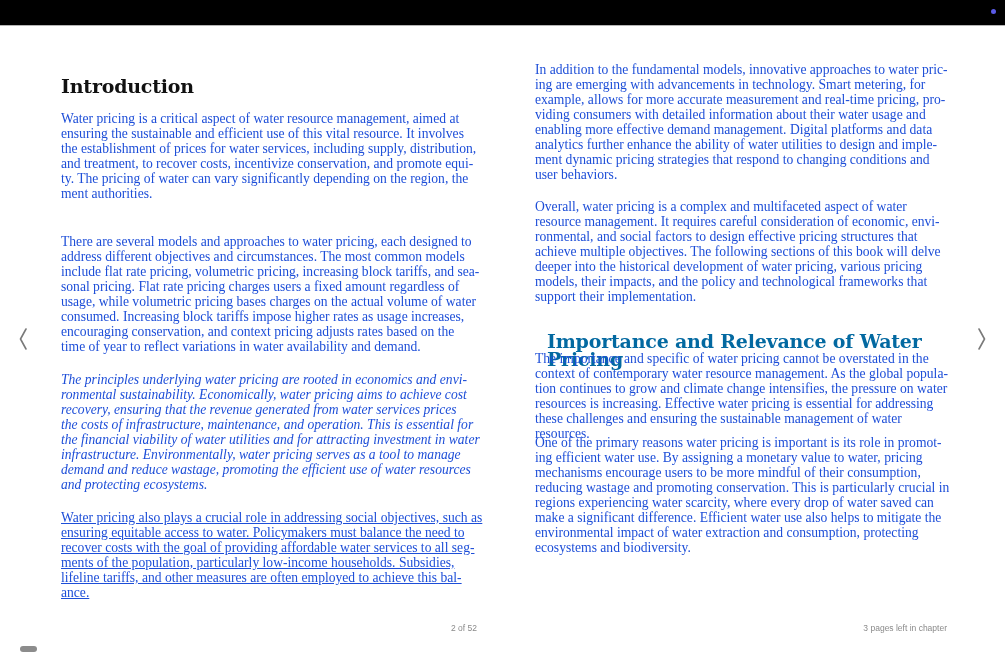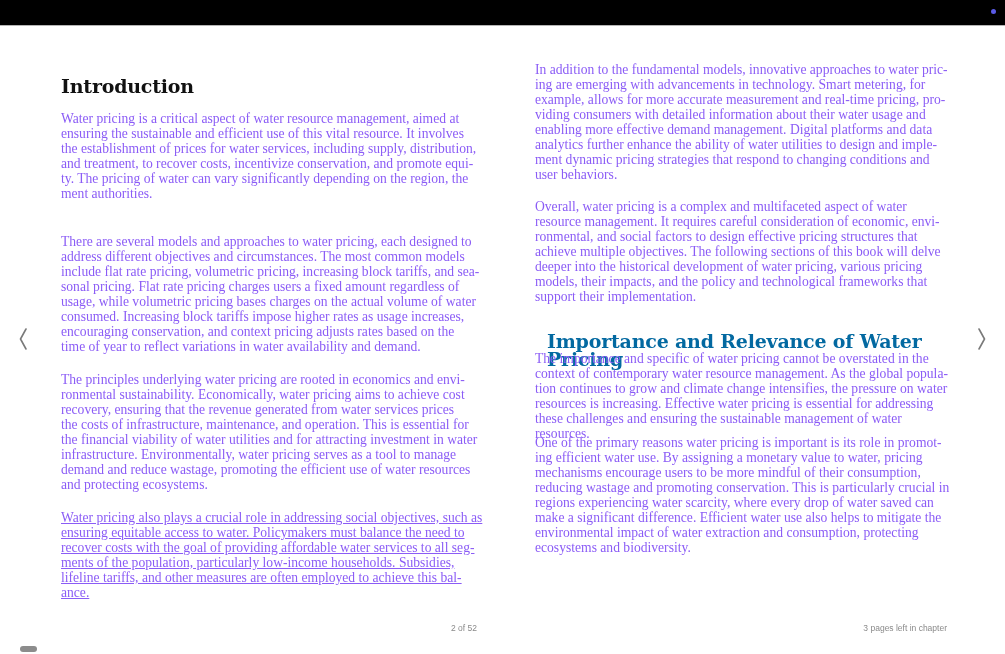--- a/index.html
+++ b/index.html
@@ -37,21 +37,21 @@
       top: 0;
     }
     .page.left { left: 61px; width: 412px; }
     .page.right { left: 535px; width: 412px; }
 
     .col-text p {
       margin: 0;
       font-family: "Liberation Serif", "DejaVu Serif", serif;
       font-size: 13.6px;
       line-height: 15.05px;
-      color: #8b5cf6;
+      color: #1d4ed8;
       white-space: nowrap;
     }
     .col-text p span { display: block; }
 
     h1.chapter-title {
       position: absolute;
       margin: 0;
       font-family: "DejaVu Serif", "Liberation Serif", serif;
       font-weight: bold;
       font-size: 19px;
@@ -138,21 +138,21 @@
     <span>There are several models and approaches to water pricing, each designed to</span>
     <span>address different objectives and circumstances. The most common models</span>
     <span>include flat rate pricing, volumetric pricing, increasing block tariffs, and sea-</span>
     <span>sonal pricing. Flat rate pricing charges users a fixed amount regardless of</span>
     <span>usage, while volumetric pricing bases charges on the actual volume of water</span>
     <span>consumed. Increasing block tariffs impose higher rates as usage increases,</span>
     <span>encouraging conservation, and context pricing adjusts rates based on the</span>
     <span>time of year to reflect variations in water availability and demand.</span>
   </p>
 
-  <p class="para" style="top:372px;">
+  <p class="para" style="top:372px;font-style:italic;">
     <span>The principles underlying water pricing are rooted in economics and envi-</span>
     <span>ronmental sustainability. Economically, water pricing aims to achieve cost</span>
     <span>recovery, ensuring that the revenue generated from water services prices</span>
     <span>the costs of infrastructure, maintenance, and operation. This is essential for</span>
     <span>the financial viability of water utilities and for attracting investment in water</span>
     <span>infrastructure. Environmentally, water pricing serves as a tool to manage</span>
     <span>demand and reduce wastage, promoting the efficient use of water resources</span>
     <span>and protecting ecosystems.</span>
   </p>
 

